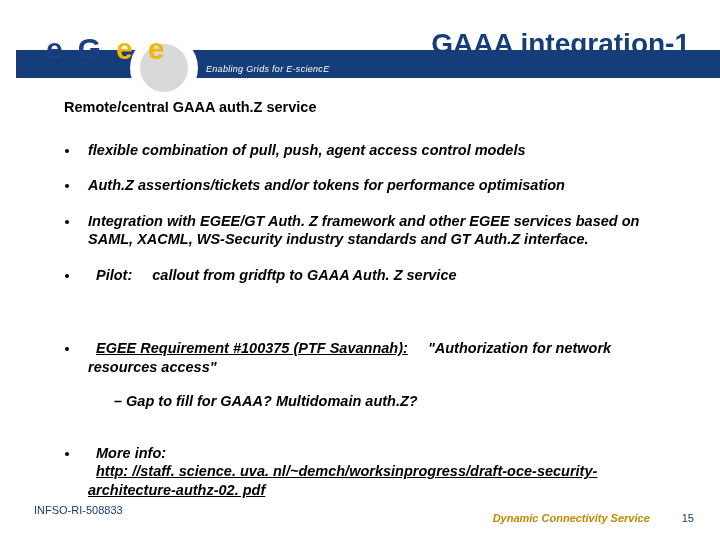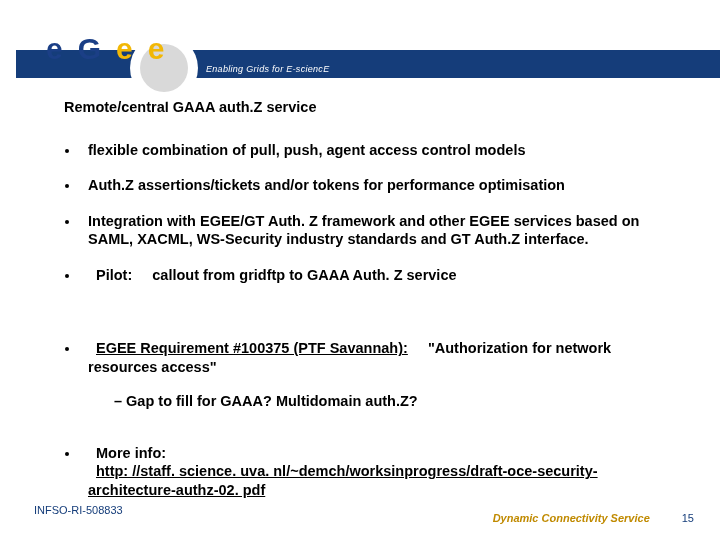--- a/index.html
+++ b/index.html
@@ -14,21 +14,21 @@
   .l-e1 { color: #1b3f86; }
   .l-g  { color: #1b3f86; }
   .l-e2 { color: #f2b705; }
   .l-e3 { color: #f2b705; }
   .tagline { position: absolute; left: 182px; top: 40px; font-size: 9px; color: #fff; z-index: 5; letter-spacing: .3px; font-style: italic; }
   .title { position: absolute; right: 22px; top: 4px; font-size: 28px; font-weight: 700; color: #153d7a; z-index: 5; }
 
   .content { padding: 12px 34px 0 40px; font-size: 14.5px; color: #000; line-height: 1.28; }
   .heading { font-weight: 700; margin-bottom: 0; }
   ul.top { list-style: disc; padding-left: 24px; font-weight: 700; }
-  ul.top > li { margin-bottom: 1px; }
+  ul.top > li { margin-bottom: 1px; font-style: italic; }
   ul.sub { list-style: none; padding-left: 18px; font-weight: 700; }
   ul.sub li::before { content: "– "; }
   .block2 { margin-top: 22px; }
   .reqlink { text-decoration: underline; }
   .infolink { text-decoration: underline; color: #000; }
 
   .footer { position: absolute; bottom: 8px; left: 0; right: 0; display: flex; justify-content: space-between; padding: 0 18px; font-size: 11px; }
   .foot-left { color: #153d7a; }
   .foot-right { color: #c08a00; font-weight: 700; font-style: italic; display: flex; align-items: baseline; gap: 16px; }
   .foot-page { color: #153d7a; font-style: normal; font-weight: 400; }
@@ -39,20 +39,21 @@
 <div class="header">
   <div class="header-bar"></div>
   <div class="logo-wrap">
     <div class="logo-circle"></div>
     <div class="logo-inner"></div>
     <div class="logo-text">
       <span class="l-e1">e</span><span class="l-g">G</span><span class="l-e2">e</span><span class="l-e3">e</span>
     </div>
   </div>
   <div class="tagline">Enabling Grids for E-sciencE</div>
+  <div class="title">GAAA integration-1</div>
 </div>
 
 <div class="content">
   <div class="heading">Remote/central GAAA auth.Z service</div>
   <ul class="top">
     <li>flexible combination of pull, push, agent access control models</li>
     <li>Auth.Z assertions/tickets and/or tokens for performance optimisation</li>
     <li>Integration with EGEE/GT Auth. Z framework and other EGEE services based on SAML, XACML, WS-Security industry standards and GT Auth.Z interface.</li>
     <li>
       <span>Pilot: </span><span>callout from gridftp to GAAA Auth. Z service</span>

